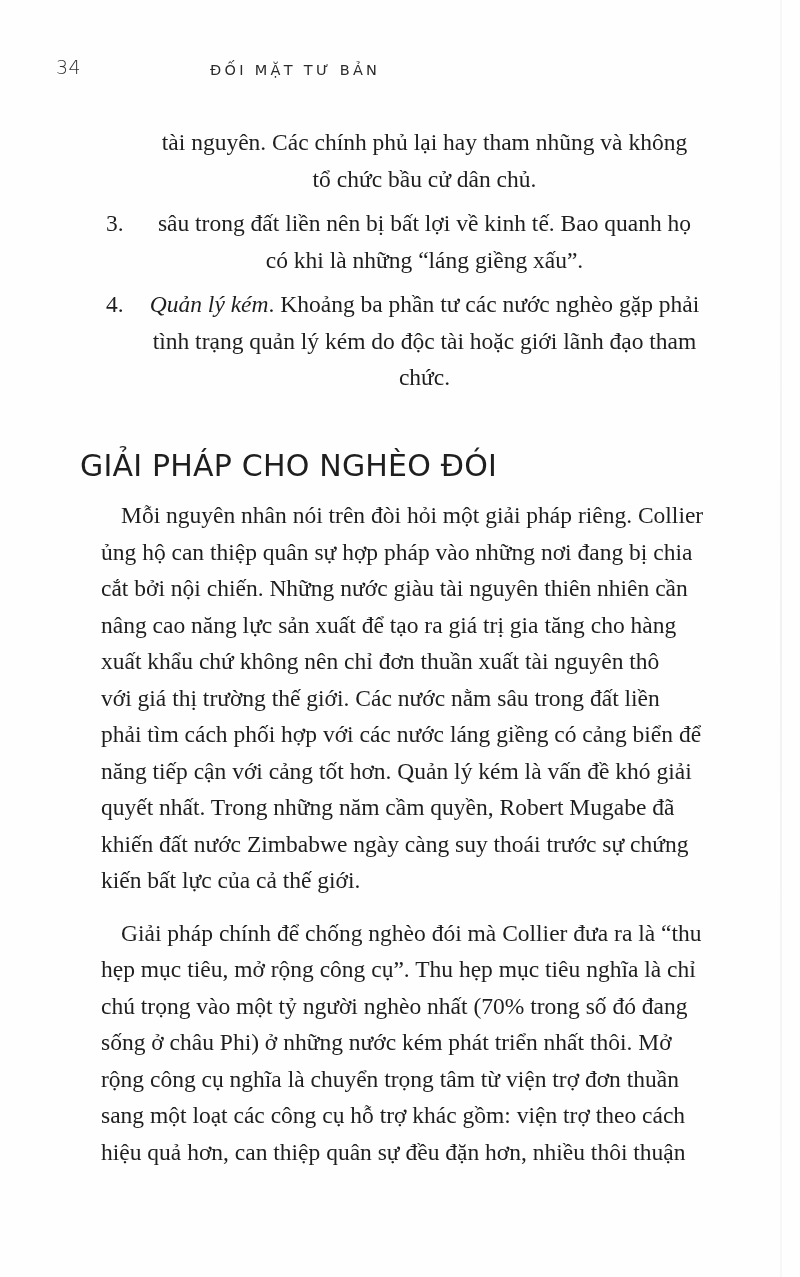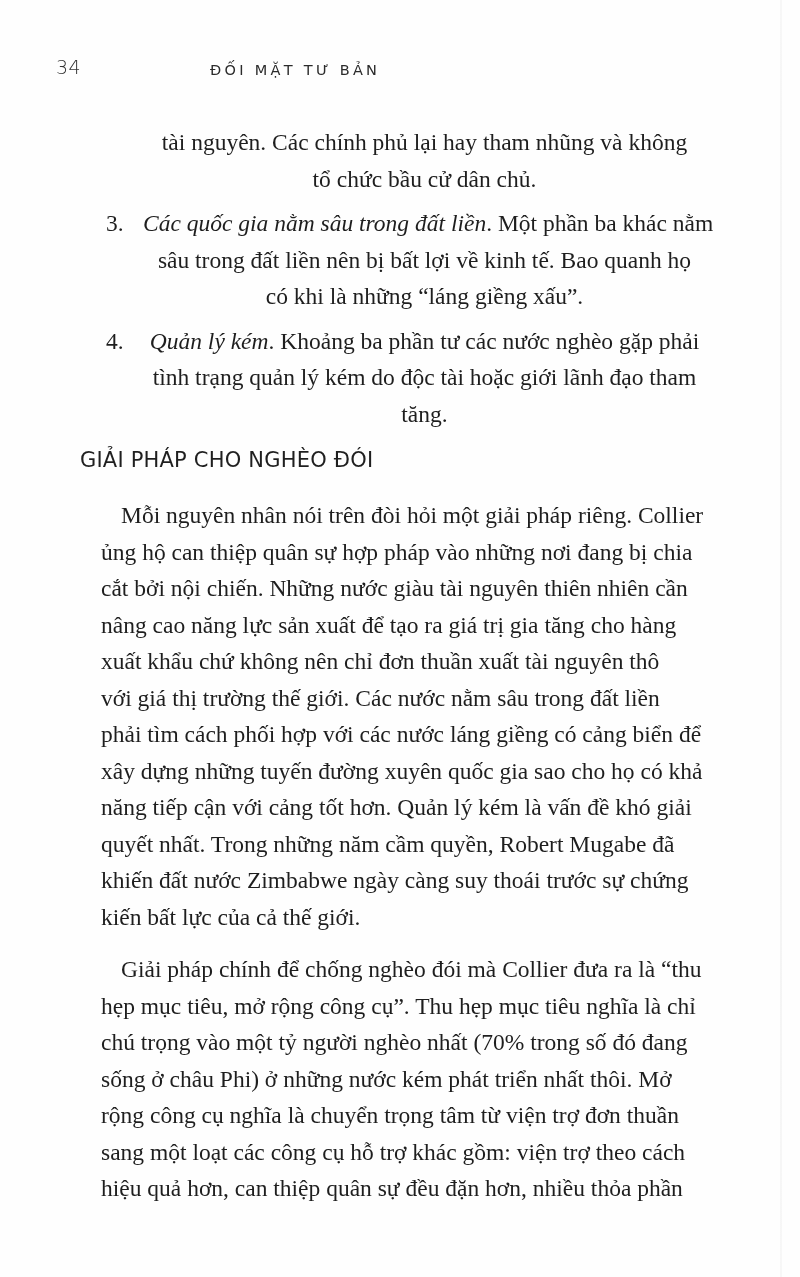--- a/index.html
+++ b/index.html
@@ -83,21 +83,21 @@
       top: 0;
     }
     .em {
       font-style: italic;
     }
     .section-heading {
       position: absolute;
       left: 80px;
       top: 448px;
       font-family: "DejaVu Sans", sans-serif;
-      font-size: 21px;
+      font-size: 30px;
       font-weight: 500;
       letter-spacing: 0.2px;
       color: #1f1f1f;
     }
     .paragraphs {
       position: absolute;
       left: 81px;
       top: 497px;
       width: 620px;
     }
@@ -125,54 +125,52 @@
   </div>
 
   <div class="list body-text">
     <div class="list-cont">
       <span class="line">tài nguyên. Các chính phủ lại hay tham nhũng và không</span>
       <span class="line">tổ chức bầu cử dân chủ.</span>
     </div>
 
     <div class="list-item">
       <span class="list-num">3.</span>
-      <span class="line"><span class="em">Các quốc gia nằm sâu trong đất liền</span><span>. Một phần ba khác nằm</span></span>
       <span class="line">sâu trong đất liền nên bị bất lợi về kinh tế. Bao quanh họ</span>
       <span class="line">có khi là những “láng giềng xấu”.</span>
     </div>
 
     <div class="list-item">
       <span class="list-num">4.</span>
       <span class="line"><span class="em">Quản lý kém</span><span>. Khoảng ba phần tư các nước nghèo gặp phải</span></span>
       <span class="line">tình trạng quản lý kém do độc tài hoặc giới lãnh đạo tham</span>
-      <span class="line">tăng.</span>
+      <span class="line">chức.</span>
     </div>
   </div>
 
   <h2 class="section-heading" style="margin:0;">GIẢI PHÁP CHO NGHÈO ĐÓI</h2>
 
   <div class="paragraphs body-text">
     <div class="para">
       <span class="line" style="text-indent:20px;padding-left:20px;">Mỗi nguyên nhân nói trên đòi hỏi một giải pháp riêng. Collier</span>
       <span class="line">ủng hộ can thiệp quân sự hợp pháp vào những nơi đang bị chia</span>
       <span class="line">cắt bởi nội chiến. Những nước giàu tài nguyên thiên nhiên cần</span>
       <span class="line">nâng cao năng lực sản xuất để tạo ra giá trị gia tăng cho hàng</span>
       <span class="line">xuất khẩu chứ không nên chỉ đơn thuần xuất tài nguyên thô</span>
       <span class="line">với giá thị trường thế giới. Các nước nằm sâu trong đất liền</span>
       <span class="line">phải tìm cách phối hợp với các nước láng giềng có cảng biển để</span>
-      <span class="line">xây dựng những tuyến đường xuyên quốc gia sao cho họ có khả</span>
       <span class="line">năng tiếp cận với cảng tốt hơn. Quản lý kém là vấn đề khó giải</span>
       <span class="line">quyết nhất. Trong những năm cầm quyền, Robert Mugabe đã</span>
       <span class="line">khiến đất nước Zimbabwe ngày càng suy thoái trước sự chứng</span>
       <span class="line">kiến bất lực của cả thế giới.</span>
     </div>
 
     <div class="para">
       <span class="line" style="padding-left:20px;">Giải pháp chính để chống nghèo đói mà Collier đưa ra là “thu</span>
       <span class="line">hẹp mục tiêu, mở rộng công cụ”. Thu hẹp mục tiêu nghĩa là chỉ</span>
       <span class="line">chú trọng vào một tỷ người nghèo nhất (70% trong số đó đang</span>
       <span class="line">sống ở châu Phi) ở những nước kém phát triển nhất thôi. Mở</span>
       <span class="line">rộng công cụ nghĩa là chuyển trọng tâm từ viện trợ đơn thuần</span>
       <span class="line">sang một loạt các công cụ hỗ trợ khác gồm: viện trợ theo cách</span>
-      <span class="line">hiệu quả hơn, can thiệp quân sự đều đặn hơn, nhiều thỏa phần</span>
+      <span class="line">hiệu quả hơn, can thiệp quân sự đều đặn hơn, nhiều thôi thuận</span>
     </div>
   </div>
 </div>
 
 </body></html>

